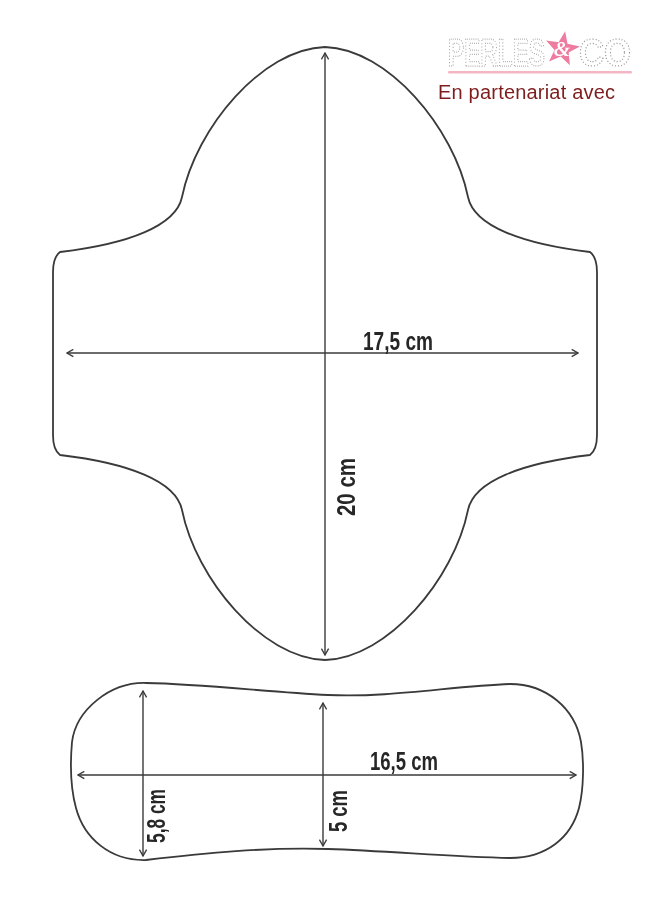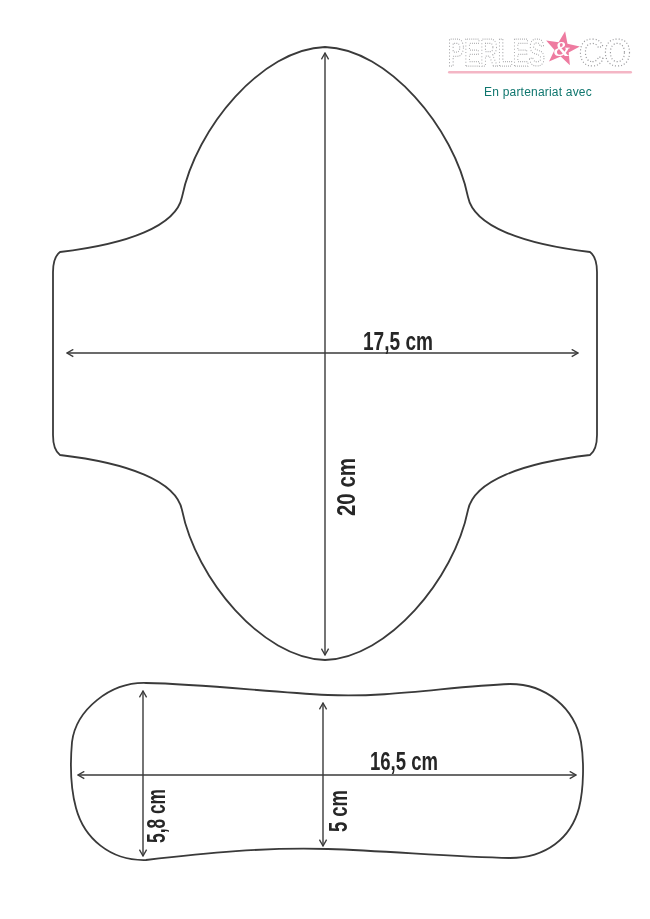--- a/index.html
+++ b/index.html
@@ -29,23 +29,22 @@
   .logo-amp{
     font-family:"Liberation Serif", serif;
     font-weight:700;
     font-style:italic;
     font-size:21px;
     fill:#ffffff;
   }
   .partnership{
     position:absolute;
     left:438px;top:83px;width:200px;
-    text-align:center;
-    color:#0f766e;
-    font-size:12px;
+    color:#7f1d1d;
+    font-size:20px;
     line-height:19px;
     font-weight:400;
     letter-spacing:0.2px;
   }
   .outline{fill:none;stroke:#3a3a3a;stroke-width:1.8;}
   .dim-line{fill:none;stroke:#3a3a3a;stroke-width:1.4;}
 </style>
 </head>
 <body>
 

